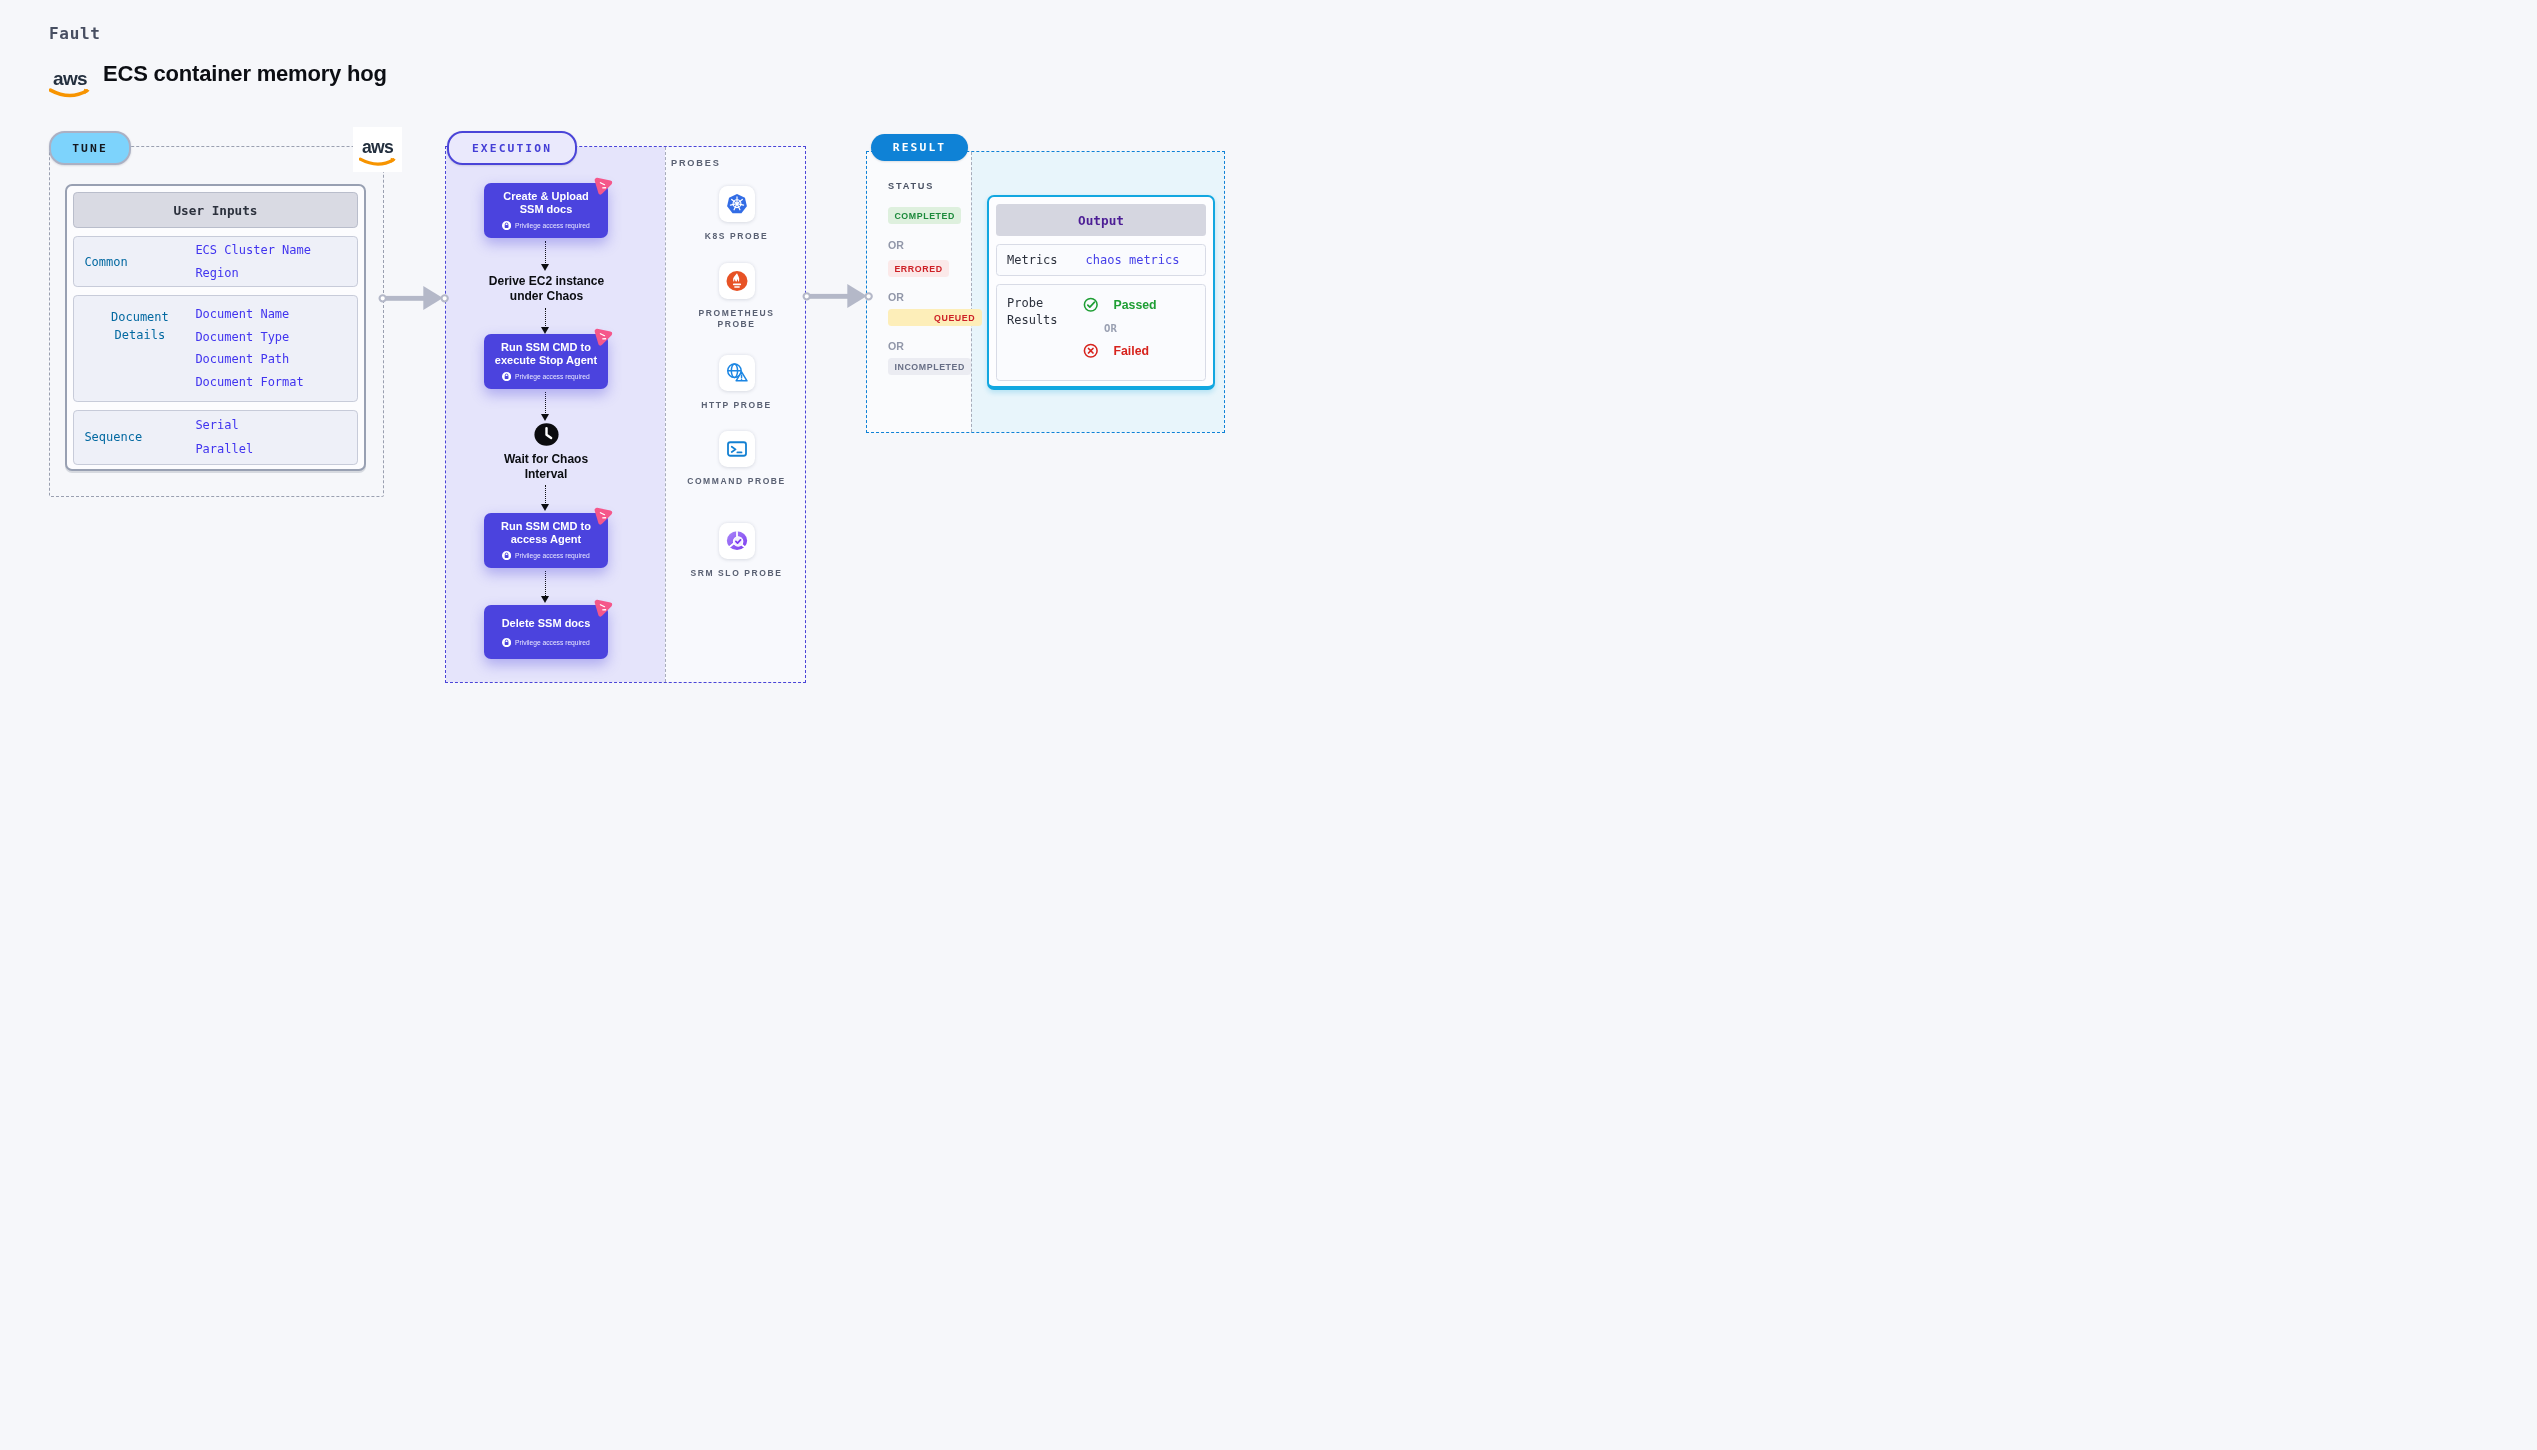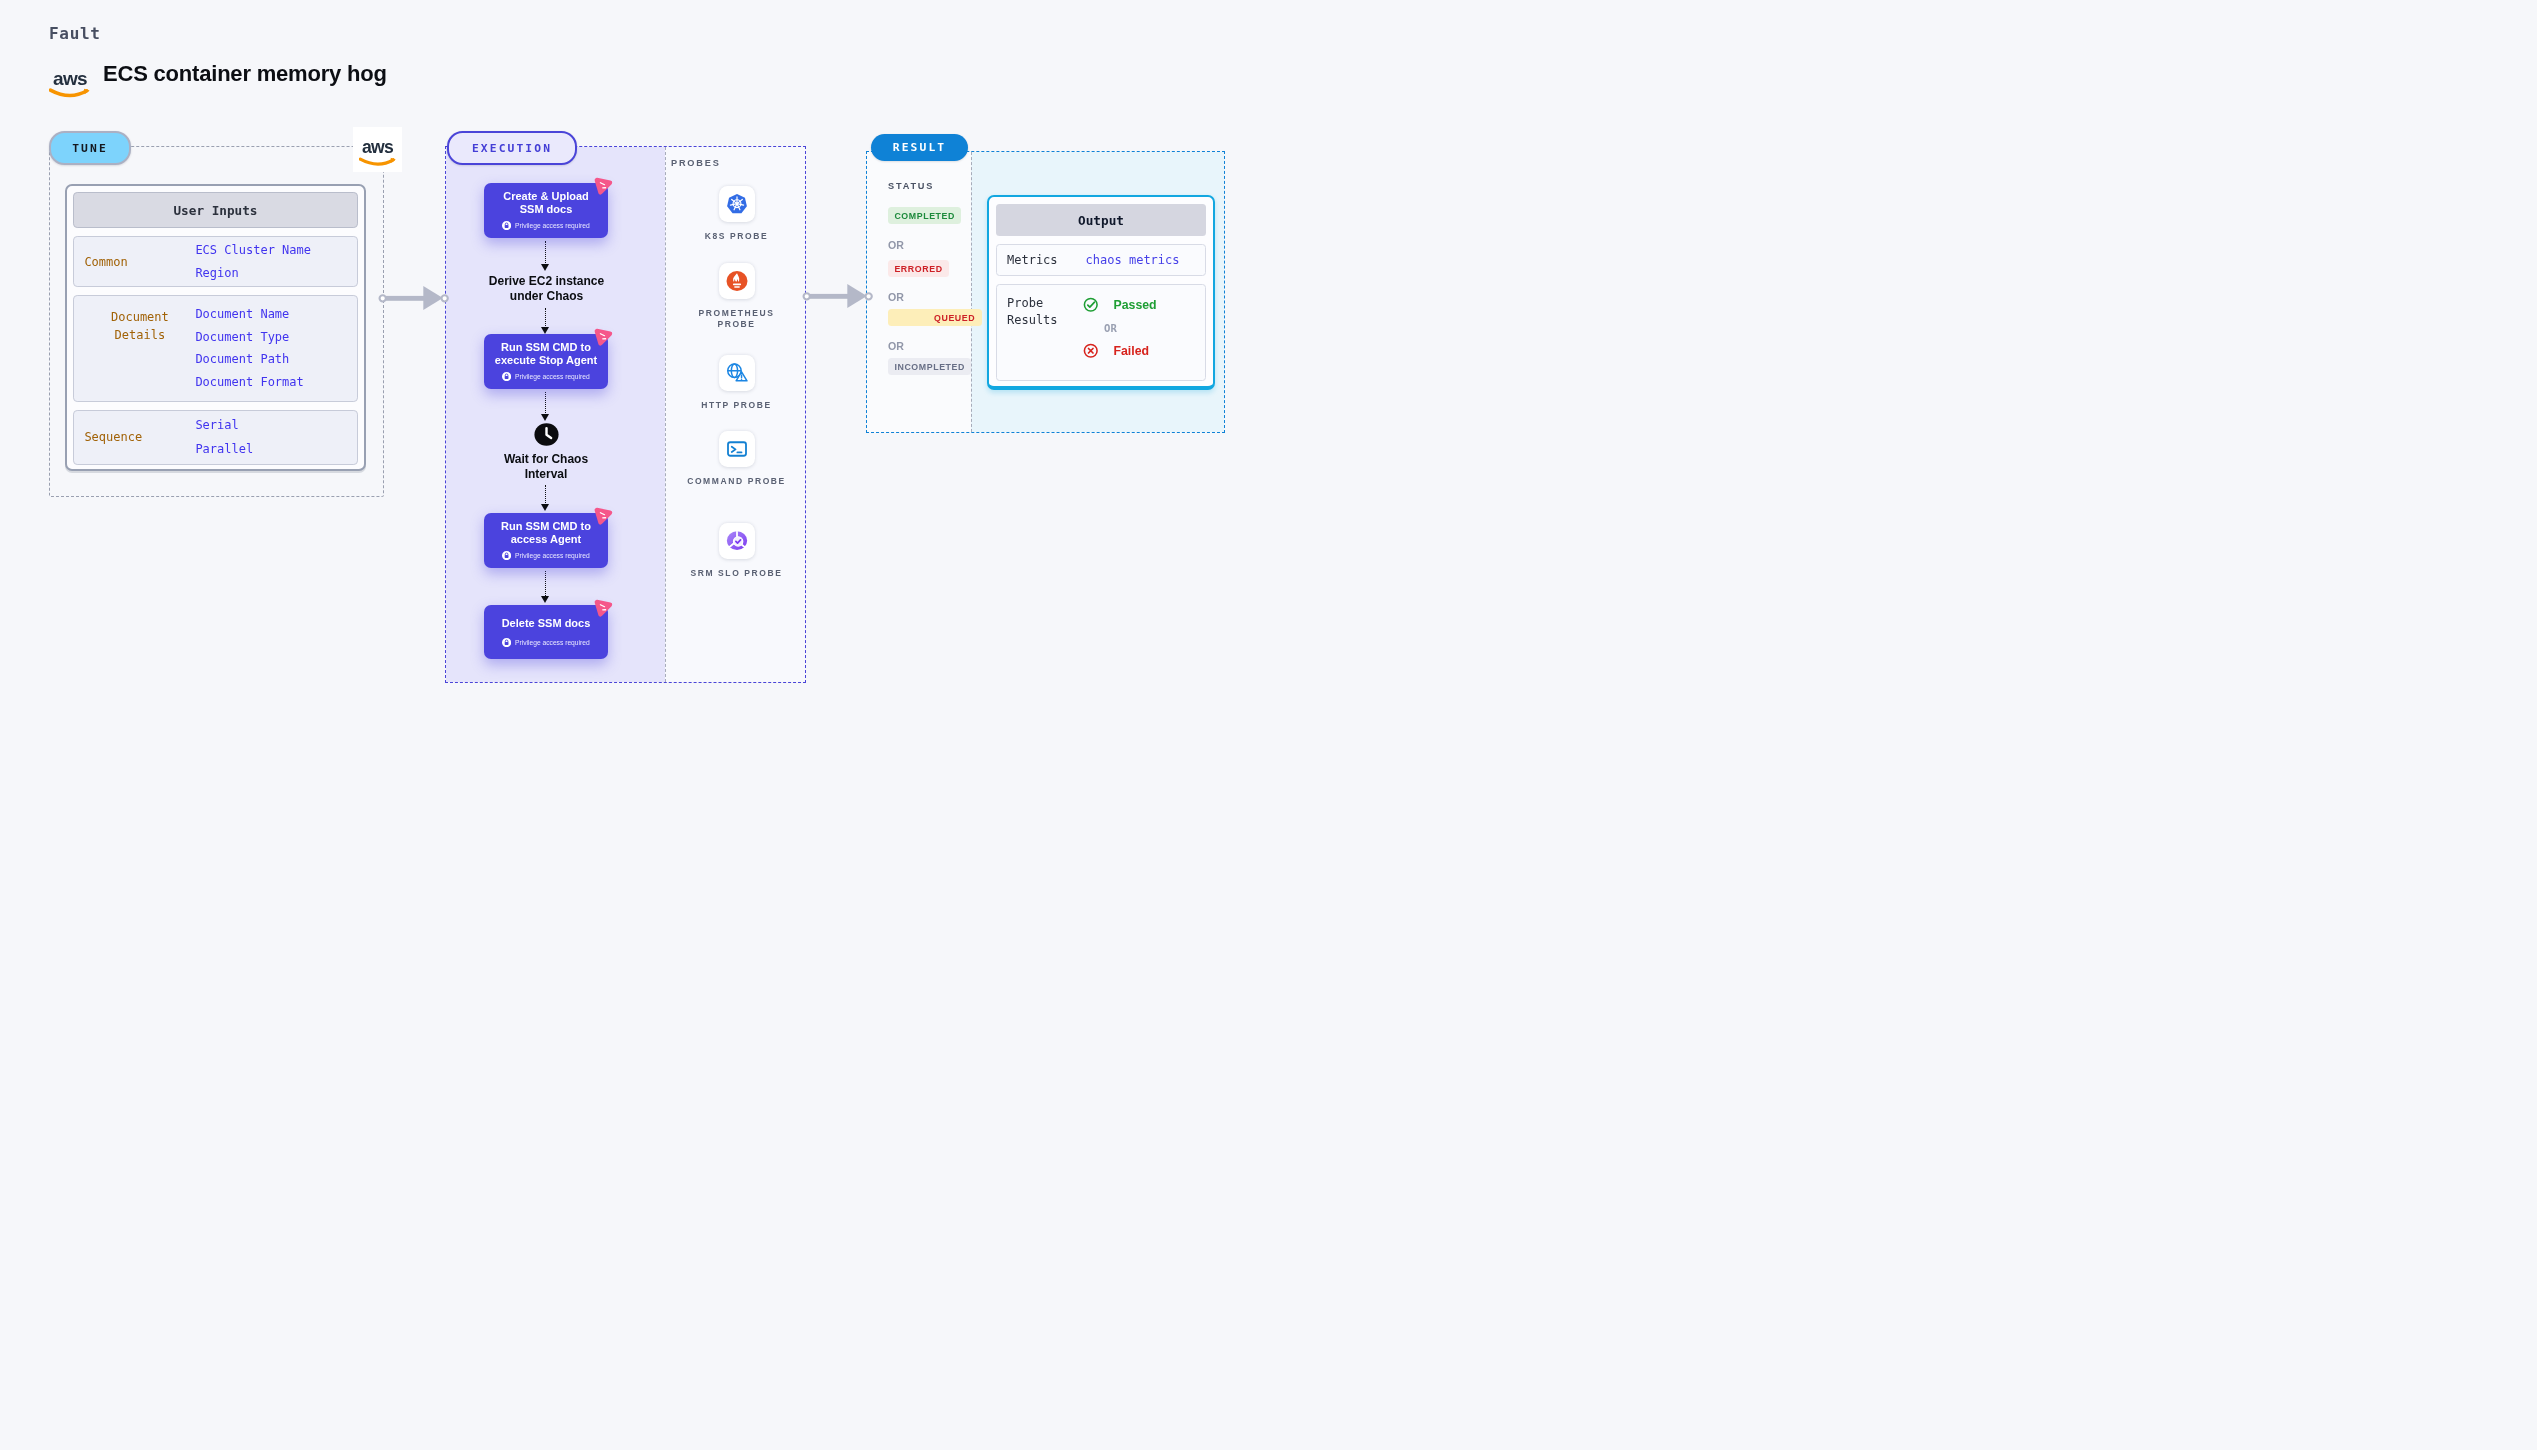--- a/index.html
+++ b/index.html
@@ -31,21 +31,21 @@
     border:1.8px dashed #9aa0b0;border-radius:2.1px;}
   .tune-aws-patch{position:absolute;left:353px;top:127px;width:49px;height:45px;
     background:#ffffff;z-index:4;display:flex;align-items:center;justify-content:center;}
   .ui-card{position:absolute;left:65px;top:184px;width:301px;height:287px;box-sizing:border-box;
     background:#fcfcfe;border:2.1px solid #98a0b2;border-radius:7px;padding:6.4px;
     box-shadow:0 2.1px 0 rgba(120,128,145,.25);}
   .ui-header{height:34px;background:#d9dae3;border:0.7px solid #b9bdcb;border-radius:4.2px;
     display:flex;align-items:center;justify-content:center;font-size:12.7px;font-weight:600;color:#2c313d;}
   .ui-row{background:#eef0f8;border:1.1px solid #c7cbd9;border-radius:4.2px;display:flex;
     box-sizing:border-box;margin-top:7.8px;}
-  .ui-row-label{width:121px;padding-left:10px;box-sizing:border-box;font-size:12px;color:#a16207;}
+  .ui-row-label{width:121px;padding-left:10px;box-sizing:border-box;font-size:12px;color:#0369a1;}
   .ui-row-values{flex:1;}
   .ui-val{font-size:12px;color:#4134ef;}
   .row-mid .ui-row-label{padding-top:12px;line-height:18px;text-align:center;}
   .row-center{align-items:center;}
 
   
   .h-arrow{position:absolute;z-index:6;}
 
   
   .exec-box{position:absolute;left:445px;top:146px;width:361px;height:537px;box-sizing:border-box;
@@ -89,21 +89,21 @@
   .b-completed{background:#def0de;color:#1d8a3c;}
   .b-errored{background:#fbe9e9;color:#cd2026;}
   .b-queued{background:#fdeeb9;color:#cd2026;padding-left:46px;}
   .b-incompleted{background:#ebecf2;color:#676e85;}
   .status-or{position:absolute;left:888px;font-size:10.6px;font-weight:600;color:#9197a9;z-index:3;}
 
   .output-box{position:absolute;left:987px;top:195px;width:228px;height:195px;box-sizing:border-box;
     background:#fdfdff;border:2.1px solid #12a7e0;border-bottom-width:4.2px;border-radius:7px;
     padding:7px;z-index:3;box-shadow:0 2.1px 5.6px rgba(18,167,224,.22);}
   .output-header{height:32px;background:#d5d6e0;border-radius:3.5px;display:flex;align-items:center;
-    justify-content:center;font-size:12.7px;font-weight:600;color:#0f172a;}
+    justify-content:center;font-size:12.7px;font-weight:600;color:#4c1d95;}
   .output-row{margin-top:7.8px;background:#fafbfe;border:1.1px solid #d8dbe6;border-radius:3.5px;
     box-sizing:border-box;}
   .row-metrics{height:32px;display:flex;align-items:center;}
   .om-label{margin-left:10px;font-size:12px;color:#2c313d;}
   .om-value{margin-left:28px;font-size:12px;color:#4640e8;}
   .row-proberes{height:97px;position:relative;}
   .pr-label{position:absolute;left:10px;top:10px;font-size:12px;line-height:17.6px;color:#2c313d;width:78px;}
   .pr-col{position:absolute;left:86px;top:12.7px;}
   .pr-line{display:flex;align-items:center;gap:15px;}
   .pr-passed{font-size:12.3px;font-weight:bold;color:#1e9e34;}

